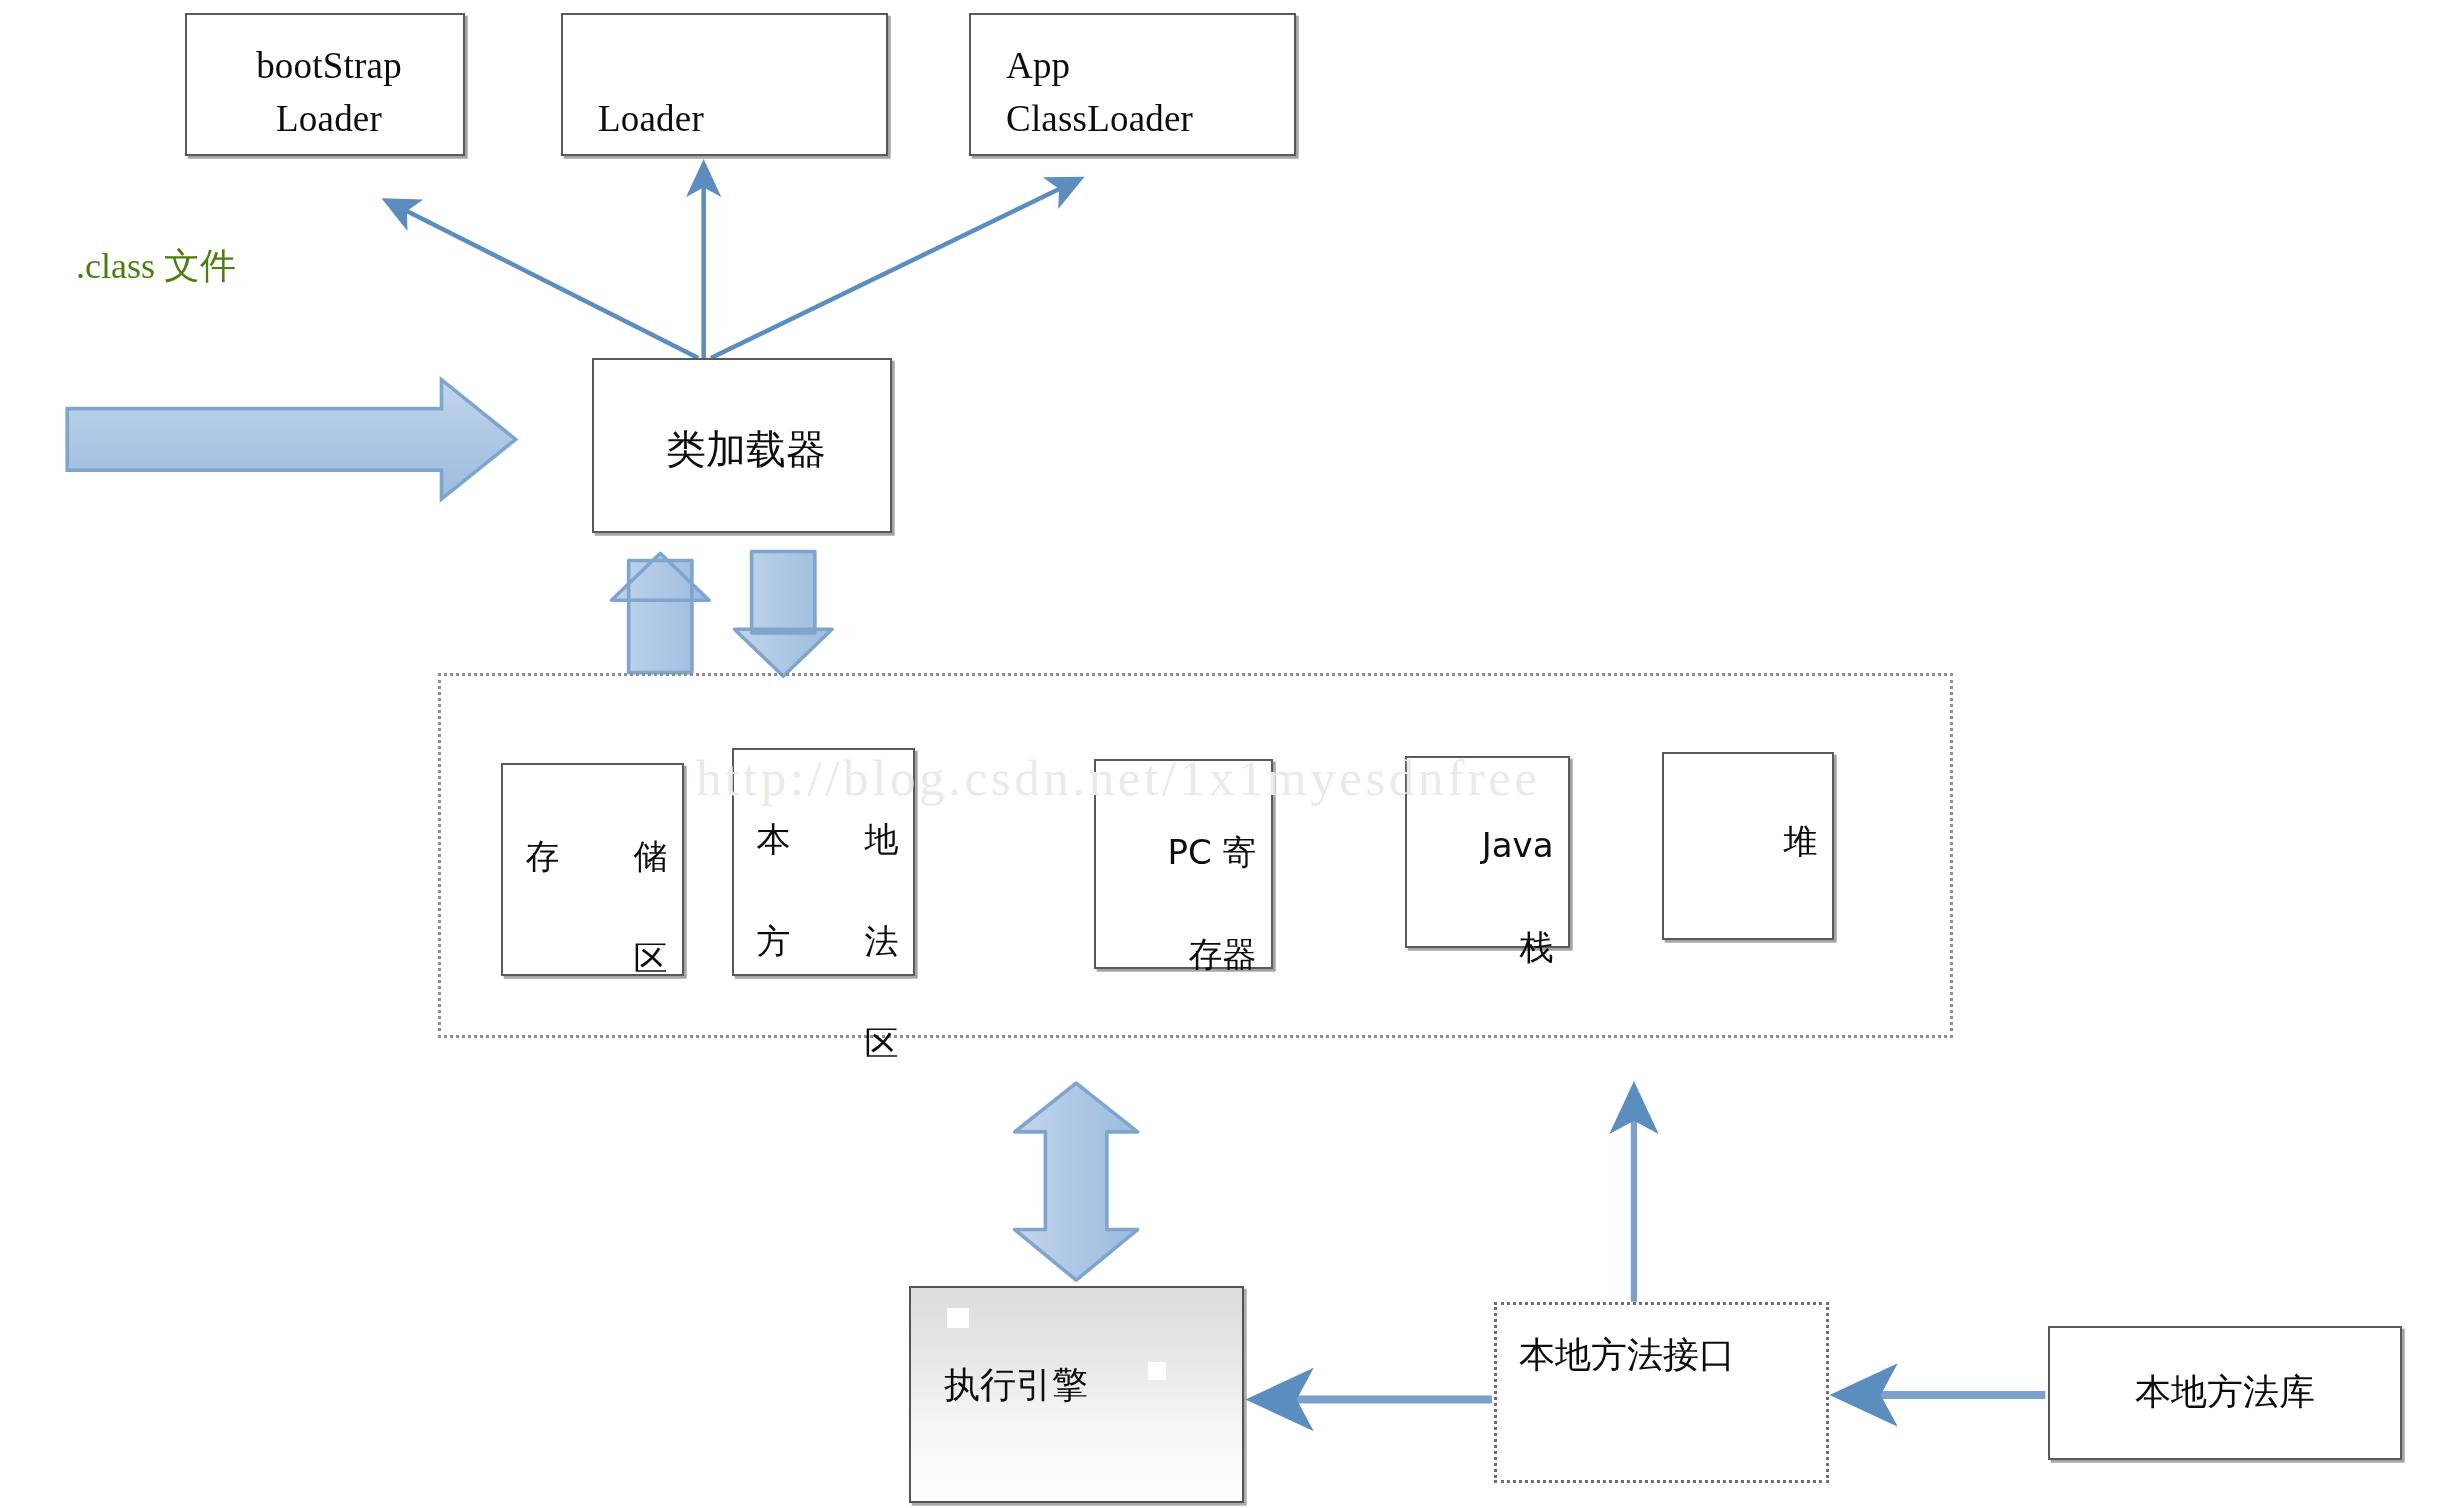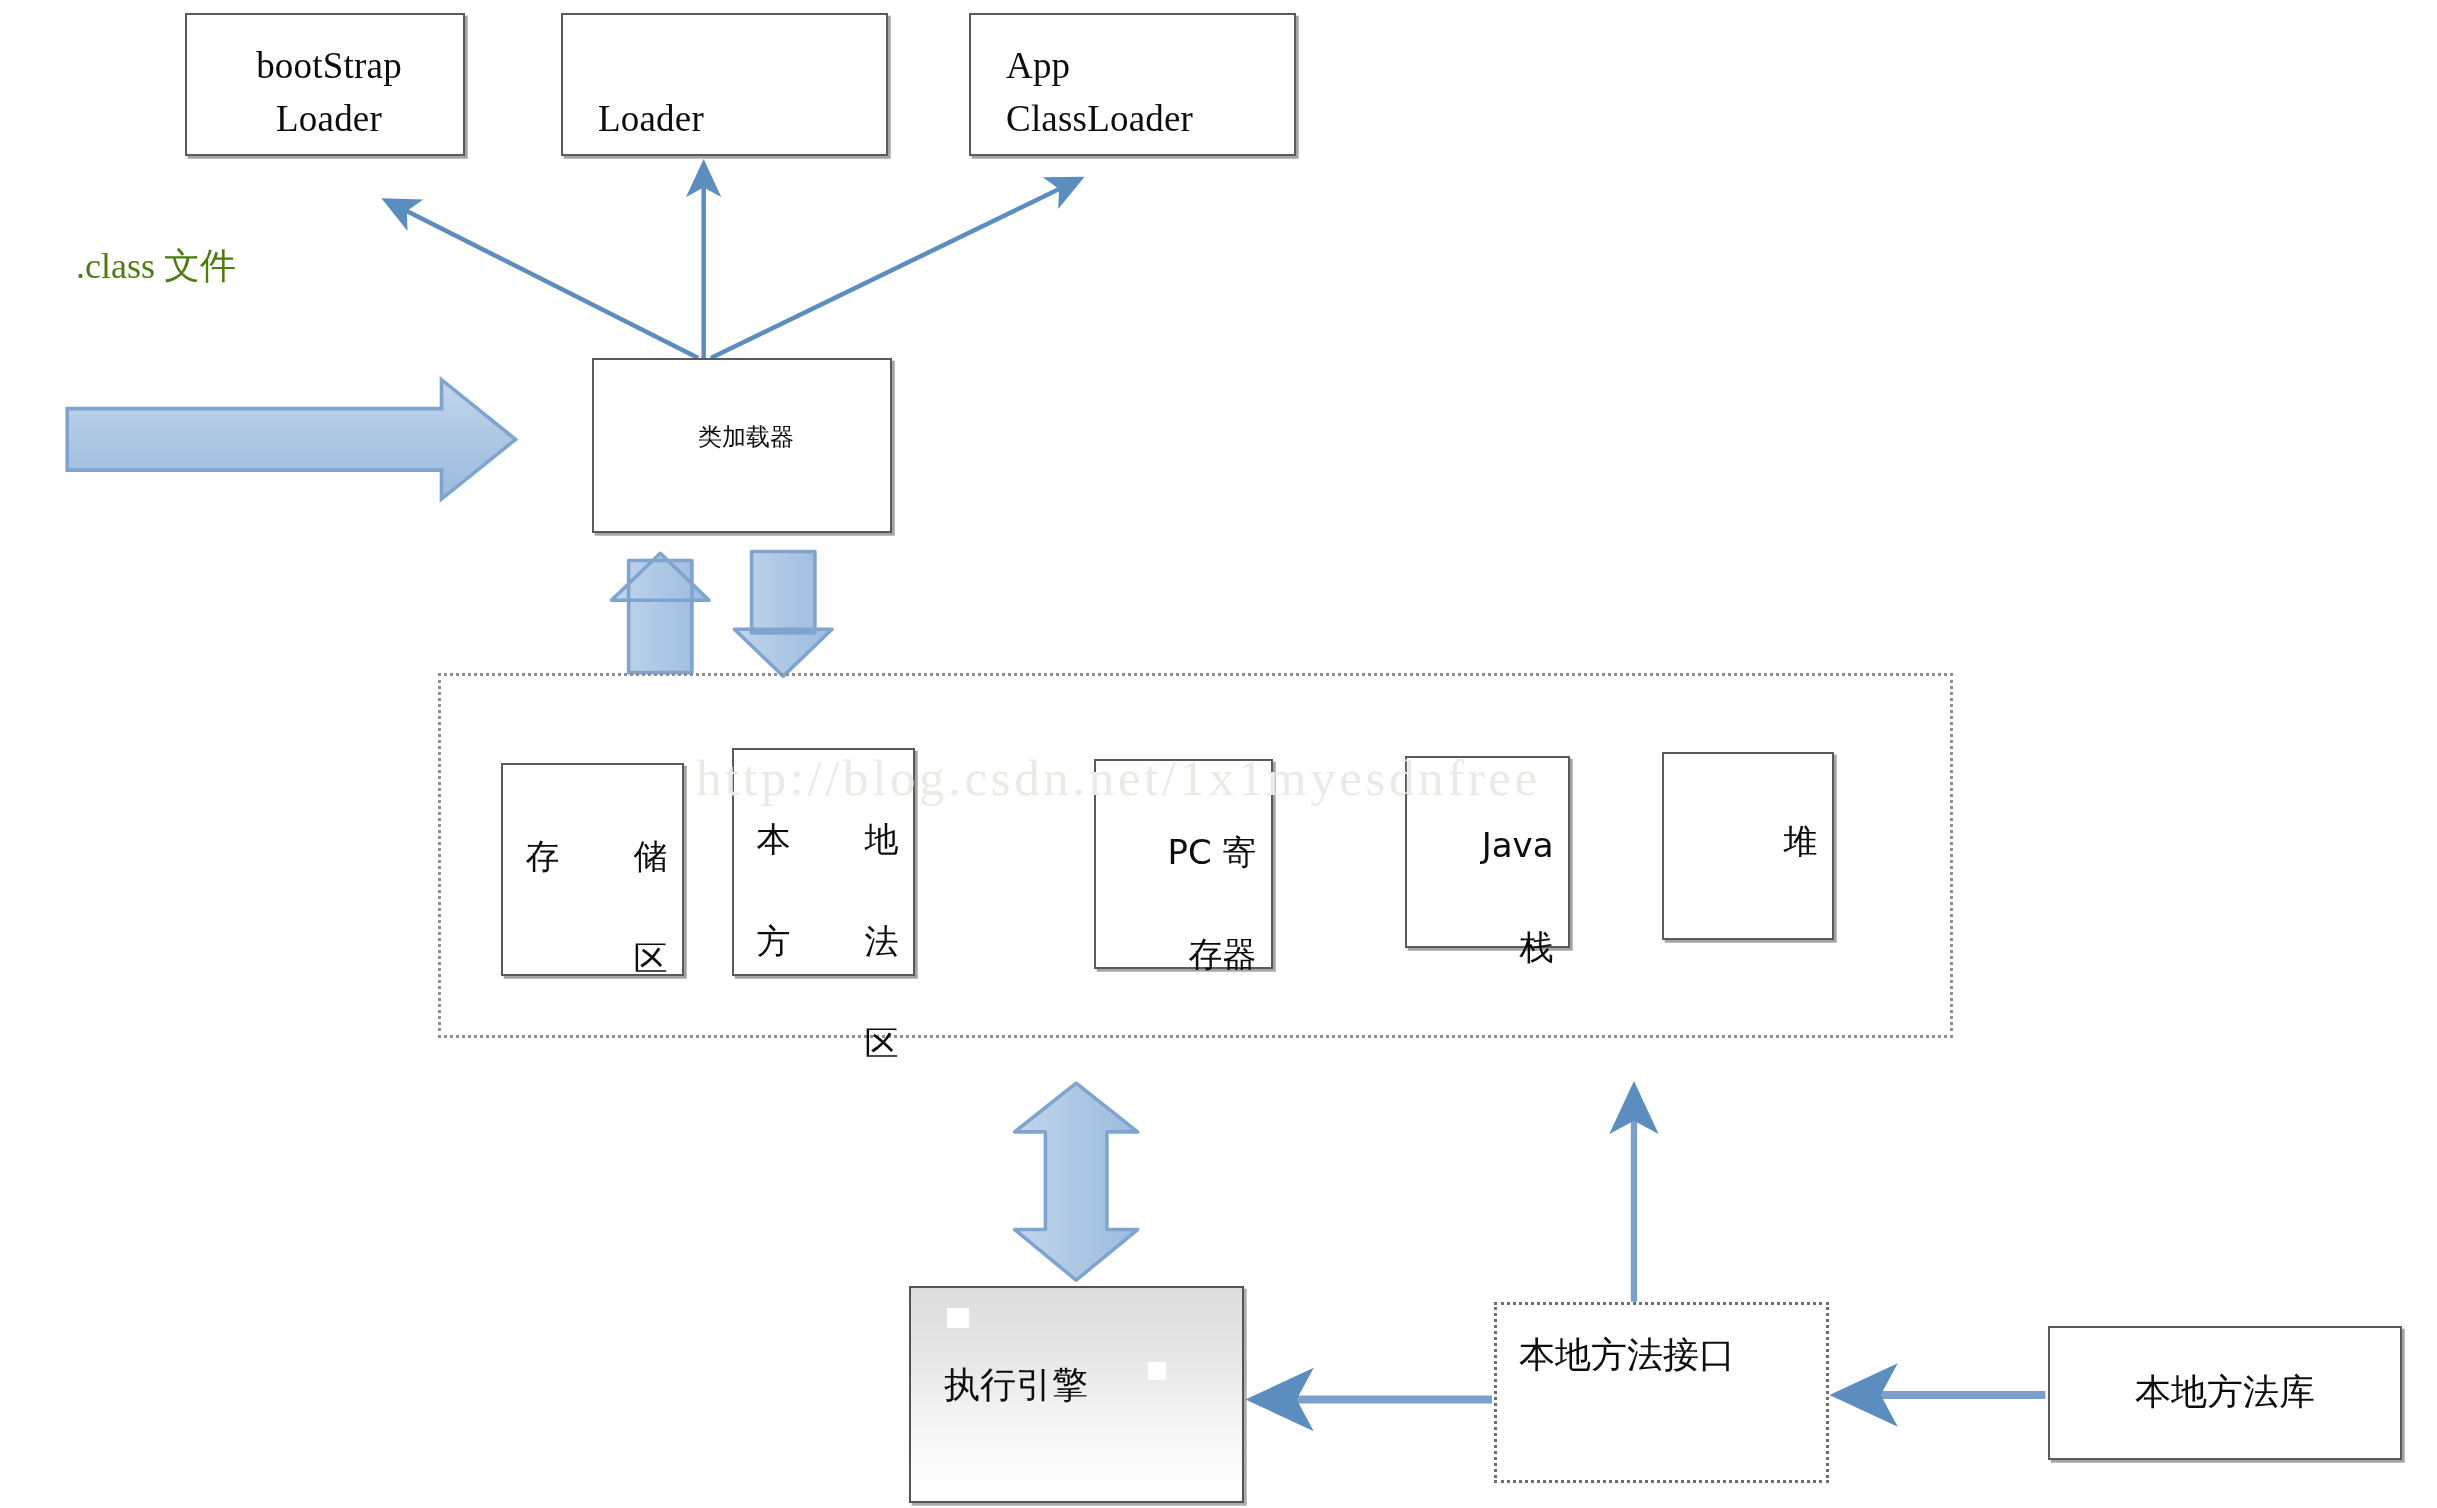--- a/index.html
+++ b/index.html
@@ -37,21 +37,21 @@
   .loader-label {
     font-size: 37px;
     letter-spacing: 0.2px;
   }
   .loader-label.center { text-align: center; }
   .loader-label.left   { text-align: left; padding-left: 27px; }
 
   
   .cn-label {
     font-family: "DejaVu Sans", "Liberation Sans", sans-serif;
-    font-size: 24px;
+    font-size: 40px;
     color: #0d0d0d;
     line-height: 1.45;
   }
 
   
   #class-file-caption {
     position: absolute;
     left: 76px;
     top: 242px;
     font-size: 36px;

